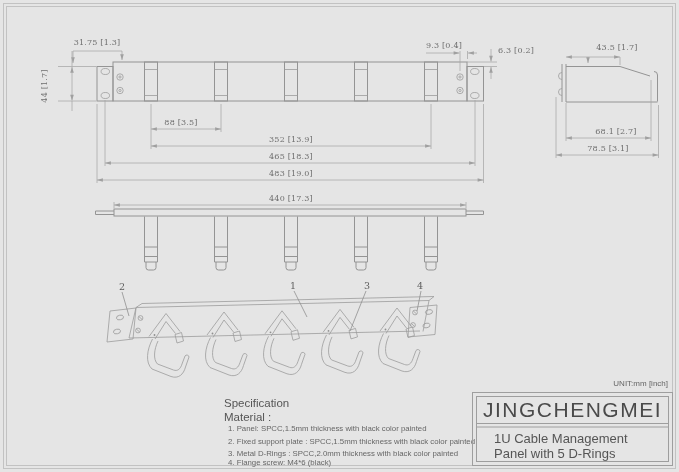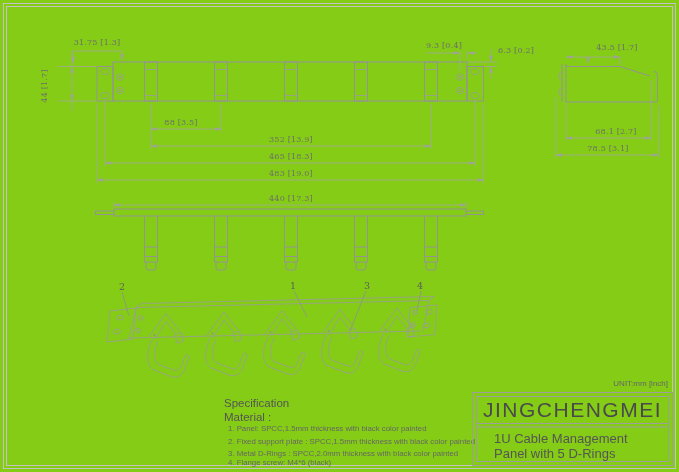--- a/index.html
+++ b/index.html
@@ -1,16 +1,16 @@
 <!DOCTYPE html>
 <html><head>
 <meta charset="utf-8">
 <style>
   html,body{margin:0;padding:0;background:#ffffff;}
-  #page{position:relative;width:679px;height:472px;background:#84cc16;overflow:hidden;
+  #page{position:relative;width:679px;height:472px;background:#e5e5e5;overflow:hidden;
         font-family:"Liberation Sans",sans-serif;}
   svg{position:absolute;left:0;top:0;}
   .obj{stroke:#949494;stroke-width:1;fill:none;}
   .thin{stroke:#9c9c9c;stroke-width:.8;fill:none;}
   .dim{stroke:#a6a6a6;stroke-width:.75;fill:none;}
   .lead{stroke:#8f8f8f;stroke-width:.8;fill:none;}
   .frame{stroke:#c2c2c2;stroke-width:1;fill:none;}
   .tbline{stroke:#9e9e9e;stroke-width:1;fill:none;}
   text{fill:#6e6e6e;}
   .dimtxt{font-family:"DejaVu Serif",serif;font-size:8px;letter-spacing:.2px;}

